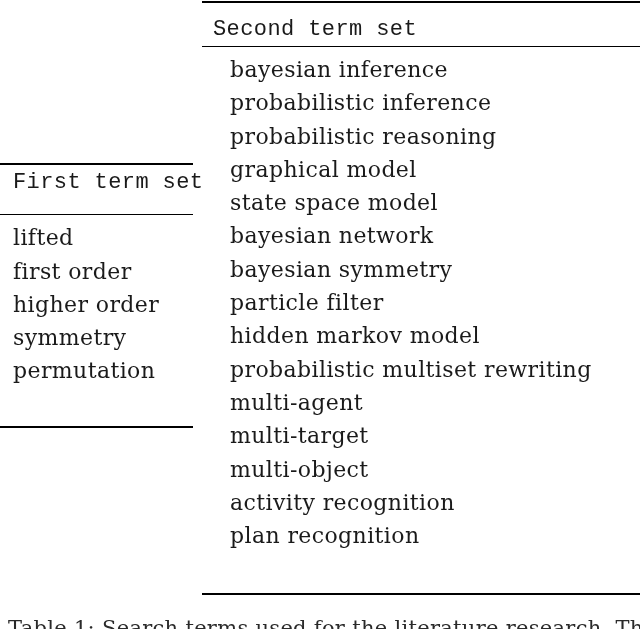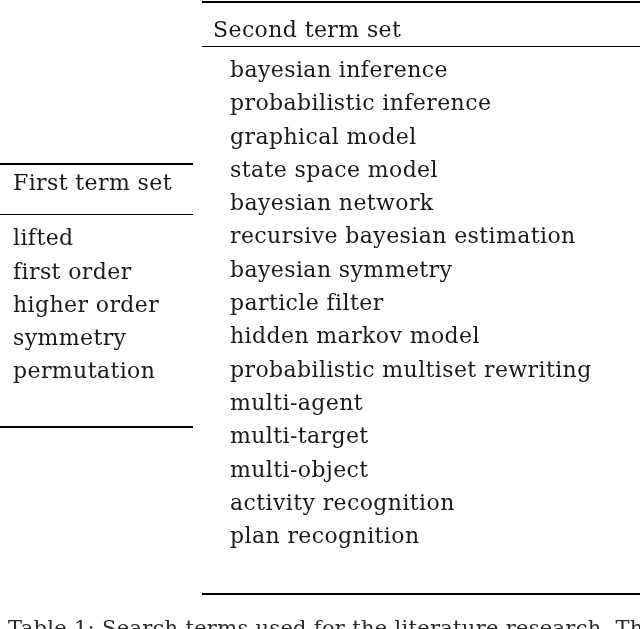--- a/index.html
+++ b/index.html
@@ -14,20 +14,21 @@
   }
   .rule { position: absolute; background: #000000; left: 0; }
   .rule.heavy { height: 2.2px; }
   .rule.light { height: 1.4px; }
   .tbl { position: absolute; top: 0; }
   .tbl-header {
     position: absolute;
     font-size: 22px;
     letter-spacing: 0.4px;
     white-space: nowrap;
+    font-family: Liberation Mono, monospace;
   }
   .rows { position: absolute; }
   .row {
     height: 33.3px;
     line-height: 33.3px;
     font-size: 22px;
     letter-spacing: 0.4px;
     white-space: nowrap;
   }
   .caption {
@@ -60,24 +61,24 @@
     <div class="rule heavy" style="top:426px; width:193px;"></div>
   </div>
 
   <div class="tbl" style="left:202px; width:438px; height:629px;">
     <div class="rule heavy" style="top:1px; width:438px;"></div>
     <div class="tbl-header" style="left:11px; top:14px; height:32px; line-height:32px;">Second term set</div>
     <div class="rule light" style="top:45.5px; width:438px;"></div>
     <div class="rows" style="left:28px; top:53px;">
       <div class="row">bayesian inference</div>
       <div class="row">probabilistic inference</div>
+      <div class="row">probabilistic reasoning</div>
       <div class="row">graphical model</div>
       <div class="row">state space model</div>
       <div class="row">bayesian network</div>
-      <div class="row">recursive bayesian estimation</div>
       <div class="row">bayesian symmetry</div>
       <div class="row">particle filter</div>
       <div class="row">hidden markov model</div>
       <div class="row">probabilistic multiset rewriting</div>
       <div class="row">multi-agent</div>
       <div class="row">multi-target</div>
       <div class="row">multi-object</div>
       <div class="row">activity recognition</div>
       <div class="row">plan recognition</div>
     </div>

